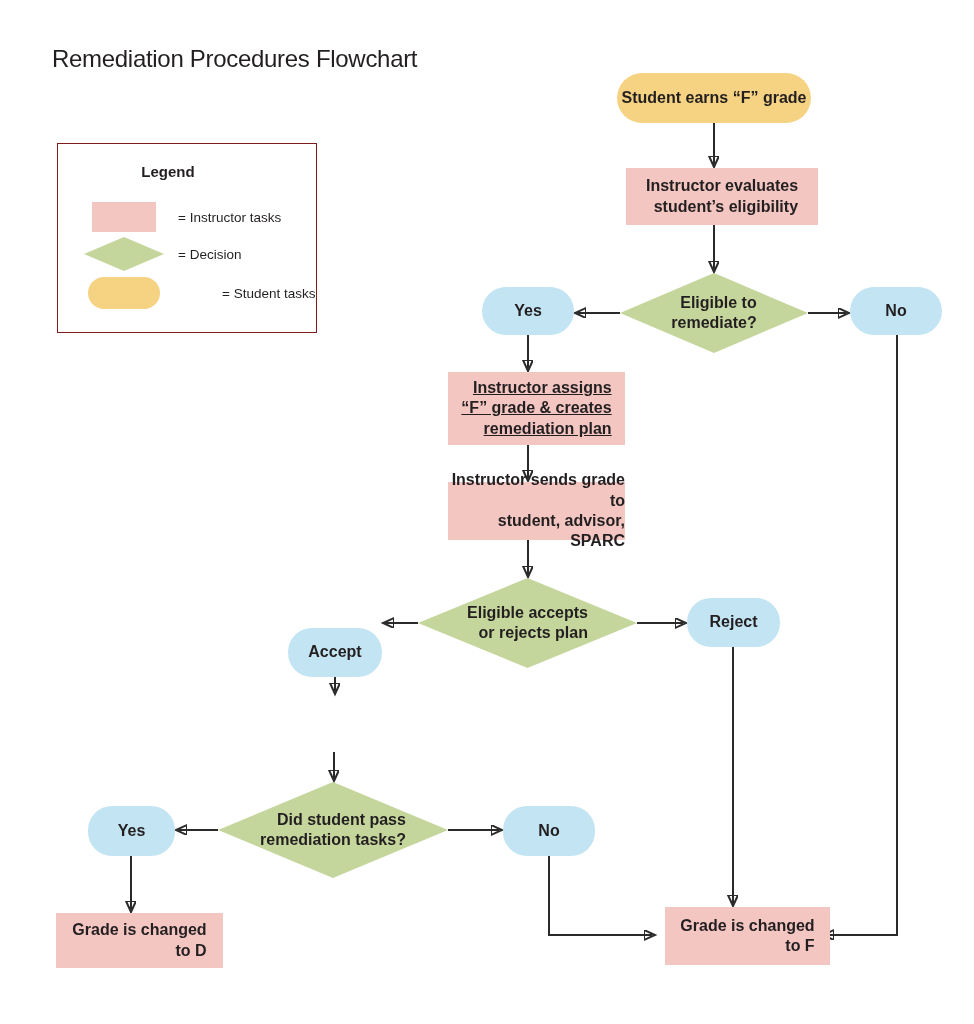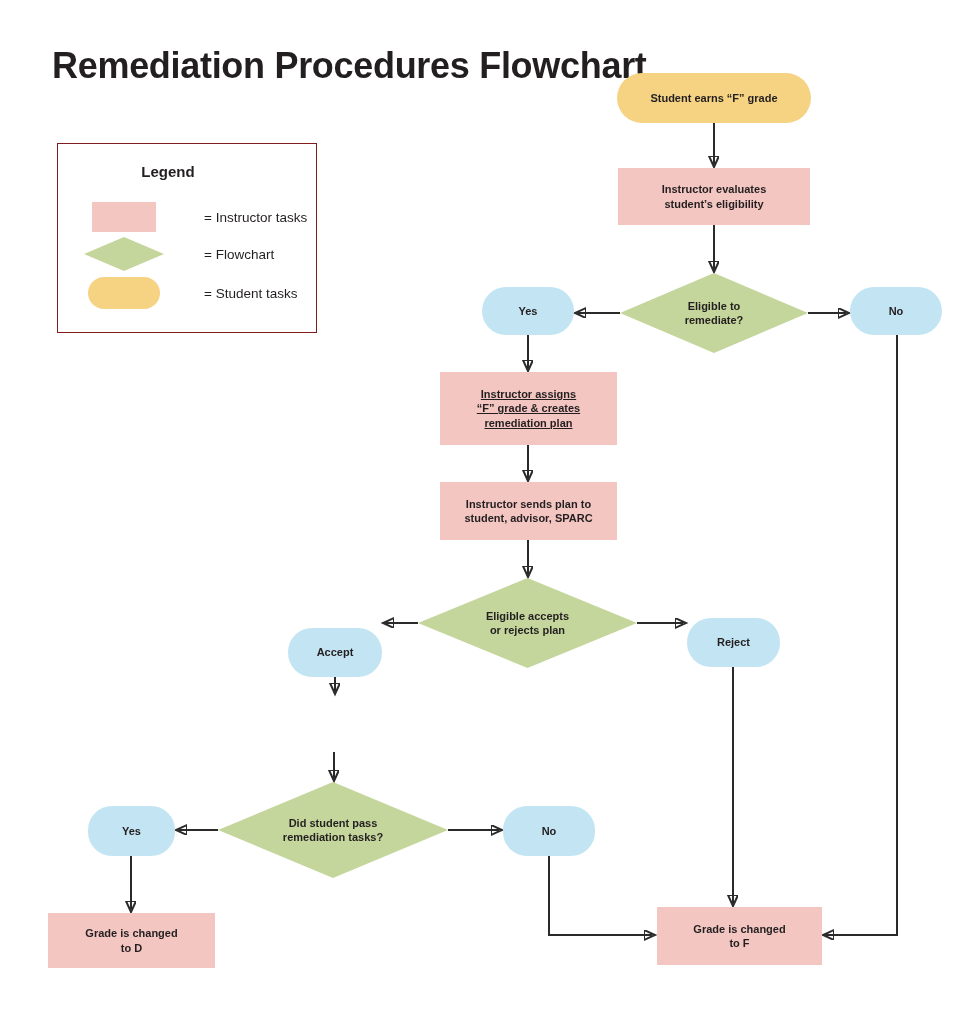--- a/index.html
+++ b/index.html
@@ -1,45 +1,45 @@
 <!DOCTYPE html>
 <html style="--instructor: #F3C6C2; --decision: #C5D69C; --student: #F5D383; --connector_label: #C3E5F3; --text: #231F20; --line: #2A2A2A;"><head>
 <meta charset="utf-8">
 <style>
   html,body{margin:0;padding:0;background:#ffffff;}
   body{font-family:"Liberation Sans","DejaVu Sans",sans-serif;color:#231F20;}
   .canvas{position:relative;width:974px;height:1024px;background:#ffffff;overflow:hidden;}
 
-  .flow-title{position:absolute;left:52px;top:45px;font-size:36px;font-weight:700;letter-spacing:-0.3px;white-space:nowrap;}
+  .flow-title{position:absolute;left:52px;top:45px;font-size:24px;font-weight:400;letter-spacing:-0.3px;white-space:nowrap;}
 
   svg.connectors{position:absolute;left:0;top:0;width:974px;height:1024px;}
   svg.connectors path{fill:none;stroke:var(--line,#2A2A2A);stroke-width:2px;}
 
   .node{position:absolute;display:flex;align-items:center;justify-content:center;
-        text-align:center;font-weight:700;font-size:11px;line-height:1.28;}
+        text-align:right;font-weight:700;font-size:16px;line-height:1.28;}
   .node span{white-space:pre-line;display:block;}
-  .rect-pink{background:var(--instructor,#F3C6C2);}
+  .rect-pink{background:var(--instructor,#F3C6C2);margin-left:8px;}
   .pill-yellow{background:var(--student,#F5D383);border-radius:28px;}
   .pill-blue{background:var(--connector_label,#C3E5F3);border-radius:24px;}
   .diamond{background:var(--decision,#C5D69C);clip-path:polygon(50% 0,100% 50%,50% 100%,0 50%);}
 
   .legend{position:absolute;left:57px;top:143px;width:260px;height:190px;
           border:1px solid #7f1d1d;background:#ffffff;box-sizing:border-box;}
   .legend-title{position:absolute;top:19px;left:0;width:220px;text-align:center;
                 font-size:15px;font-weight:700;}
   .legend-row{position:absolute;left:24px;display:flex;align-items:center;}
   .legend-row.r1{top:58px;}
   .legend-row.r2{top:93px;}
-  .legend-row.r3{top:133px;}
+  .legend-row.r3{top:133px;gap:44px;}
   .swatch-wrap{width:84px;display:flex;justify-content:center;align-items:center;}
   .sw-rect{width:64px;height:30px;background:var(--instructor,#F3C6C2);}
   .sw-diamond{width:80px;height:34px;background:var(--decision,#C5D69C);
               clip-path:polygon(50% 0,100% 50%,50% 100%,0 50%);}
   .sw-pill{width:72px;height:32px;background:var(--student,#F5D383);border-radius:16px;}
-  .legend-label{margin-left:38px;font-size:13.5px;font-weight:400;white-space:nowrap;}
+  .legend-label{margin-left:12px;font-size:13.5px;font-weight:400;white-space:nowrap;}
 </style>
 </head>
 <body>
 
 <div class="canvas">
 
   <div class="flow-title">Remediation Procedures Flowchart</div>
 
   <svg class="connectors" viewBox="0 0 974 1024" xmlns="http://www.w3.org/2000/svg">
     <defs>
@@ -71,21 +71,21 @@
     <div class="legend-row r1">
       <div class="swatch-wrap">
         <div class="sw-rect"></div>
       </div>
       <div class="legend-label">= Instructor tasks</div>
     </div>
     <div class="legend-row r2">
       <div class="swatch-wrap">
         <div class="sw-diamond"></div>
       </div>
-      <div class="legend-label">= Flowchart</div>
+      <div class="legend-label">= Decision</div>
     </div>
     <div class="legend-row r3">
       <div class="swatch-wrap">
         <div class="sw-pill"></div>
       </div>
       <div class="legend-label">= Student tasks</div>
     </div>
   </div>
 
   <div class="node pill-yellow" style="left:617px;top:73px;width:194px;height:50px;">
@@ -110,34 +110,34 @@
     <span>No</span>
   </div>
 
   <div class="node rect-pink" style="left:440px;top:372px;width:177px;height:73px;text-decoration:underline;">
     <span>Instructor assigns
 “F” grade &amp; creates
 remediation plan</span>
   </div>
 
   <div class="node rect-pink" style="left:440px;top:482px;width:177px;height:58px;">
-    <span>Instructor sends plan to
+    <span>Instructor sends grade to
 student, advisor, SPARC</span>
   </div>
 
   <div class="node diamond" style="left:418px;top:578px;width:219px;height:90px;">
     <span>Eligible accepts
 or rejects plan</span>
   </div>
 
   <div class="node pill-blue" style="left:288px;top:628px;width:94px;height:49px;">
     <span>Accept</span>
   </div>
 
-  <div class="node pill-blue" style="left:687px;top:598px;width:93px;height:49px;margin-top:20px;">
+  <div class="node pill-blue" style="left:687px;top:598px;width:93px;height:49px;">
     <span>Reject</span>
   </div>
 
 
   <div class="node diamond" style="left:218px;top:782px;width:230px;height:96px;">
     <span>Did student pass
 remediation tasks?</span>
   </div>
 
   <div class="node pill-blue" style="left:88px;top:806px;width:87px;height:50px;">

